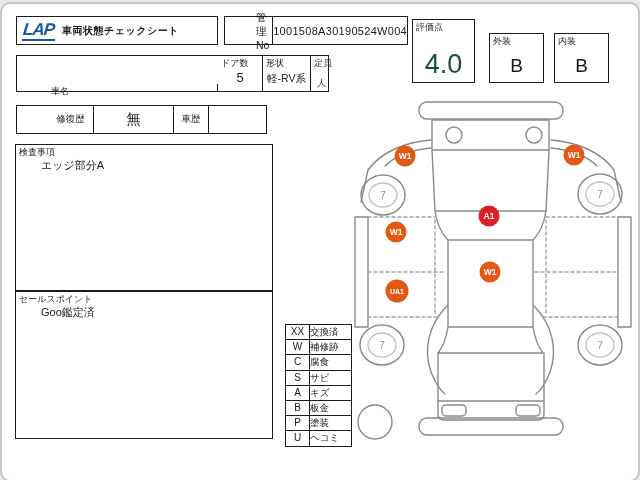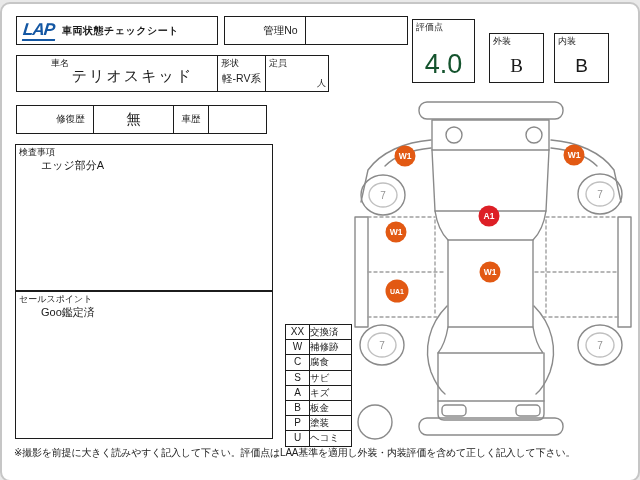--- a/index.html
+++ b/index.html
@@ -16,21 +16,21 @@
   .logo{font-style:italic;font-weight:bold;font-size:17px;color:#1457a3;letter-spacing:-1px;
         border-bottom:2px solid #1457a3;transform:skewX(-6deg);line-height:1;padding:1px 2px 1px 0;}
   .sheet-title{font-weight:bold;font-size:10px;letter-spacing:0.5px;}
   .kanri-box{left:222px;top:12px;width:184px;height:29px;}
   .kanri-lbl{width:50px;font-size:10.5px;}
   .kanri-val{flex:1;font-size:11px;letter-spacing:0.3px;}
   .score-box{left:410px;top:15px;width:63px;height:64px;}
   .score-val{position:absolute;left:0;right:0;bottom:2px;text-align:center;font-size:27px;color:#14532d;}
   .grade-box{width:55px;height:50px;top:29px;}
   .grade-val{position:absolute;left:0;right:0;bottom:5px;text-align:center;font-size:19px;}
-  .gaisou{left:487px;font-family:Liberation Serif, serif;} .naisou{left:552px;}
+  .gaisou{left:487px;} .naisou{left:552px;}
 
   
   .vehicle-box{left:14px;top:51px;width:313px;height:37px;}
   .vcell{position:relative;}
   .vname-val{padding-top:11px;text-align:center;font-size:15px;letter-spacing:2px;}
   .small-val{position:absolute;left:0;right:0;top:14px;text-align:center;font-size:13px;}
   .shape-val{position:absolute;left:0;right:0;top:16px;text-align:center;font-size:10.5px;}
   .unit{position:absolute;right:2px;bottom:1px;font-size:9px;}
 
   
@@ -68,43 +68,47 @@
 <div class="sheet">
 
   <div class="box title-box">
     <span class="logo">LAP</span>
     <span class="sheet-title">車両状態チェックシート</span>
   </div>
 
   <div class="box kanri-box">
     <div class="cellflex">
       <div class="vline kanri-lbl center-val">管理No</div>
+      <div class="kanri-val center-val">1001508A30190524W004</div>
     </div>
   </div>
 
   <div class="box score-box">
     <span class="lbl">評価点</span>
     <div class="score-val">4.0</div>
   </div>
 
   <div class="box grade-box gaisou">
     <span class="lbl">外装</span>
     <div class="grade-val">B</div>
   </div>
 
   <div class="box grade-box naisou">
     <span class="lbl">内装</span>
     <div class="grade-val">B</div>
   </div>
 
   <div class="box vehicle-box">
     <div class="cellflex">
-      <div class="vline vcell" style="width:170px;">
+      <div class="vline vcell" style="width:170px;margin-top:28px;">
         <span class="lbl">車名</span>
-        <div class="vname-val">テリオスキッド</div>
+      </div>
+      <div class="vline vcell" style="width:45px;">
+        <span class="lbl">ドア数</span>
+        <div class="small-val">5</div>
       </div>
       <div class="vline vcell" style="width:48px;">
         <span class="lbl">形状</span>
         <div class="shape-val">軽-RV系</div>
       </div>
       <div class="vcell" style="flex:1;position:relative;">
         <span class="lbl">定員</span>
         <div class="small-val"></div>
         <span class="unit">人</span>
       </div>
@@ -221,15 +225,14 @@
         <ellipse cx="35" cy="251" rx="22" ry="20"></ellipse>
           <ellipse cx="35" cy="251" rx="14" ry="12" stroke="#c0c0c0"></ellipse>
         <ellipse cx="253" cy="251" rx="22" ry="20"></ellipse>
           <ellipse cx="253" cy="251" rx="14" ry="12" stroke="#c0c0c0"></ellipse>
       </g>
 
       <circle cx="28" cy="328" r="17"></circle>
     </svg>
   <div class="marker m-std" style="left: 58px; top: 62px; background: rgb(226, 89, 19);">W1</div><div class="marker m-std" style="left: 227px; top: 61px; background: rgb(226, 89, 19);">W1</div><div class="marker m-std" style="left: 142px; top: 122px; background: rgb(221, 31, 38);">A1</div><div class="marker m-std" style="left: 49px; top: 138px; background: rgb(226, 89, 19);">W1</div><div class="marker m-std" style="left: 143px; top: 178px; background: rgb(226, 89, 19);">W1</div><div class="marker m-big" style="left: 50px; top: 197px; background: rgb(226, 89, 19);">UA1</div><div class="wheel-num" style="left: 36px; top: 101px;">7</div><div class="wheel-num" style="left: 253px; top: 100px;">7</div><div class="wheel-num" style="left: 35px; top: 251px;">7</div><div class="wheel-num" style="left: 253px; top: 251px;">7</div></div>
 
-  <div class="footer">※撮影を前提に大きく読みやすく記入して下さい。評価点はLAA基準を適用し外装・内装評価を含めて正しく記入して下さい。</div>
 
 </div>
 
 </body></html>

